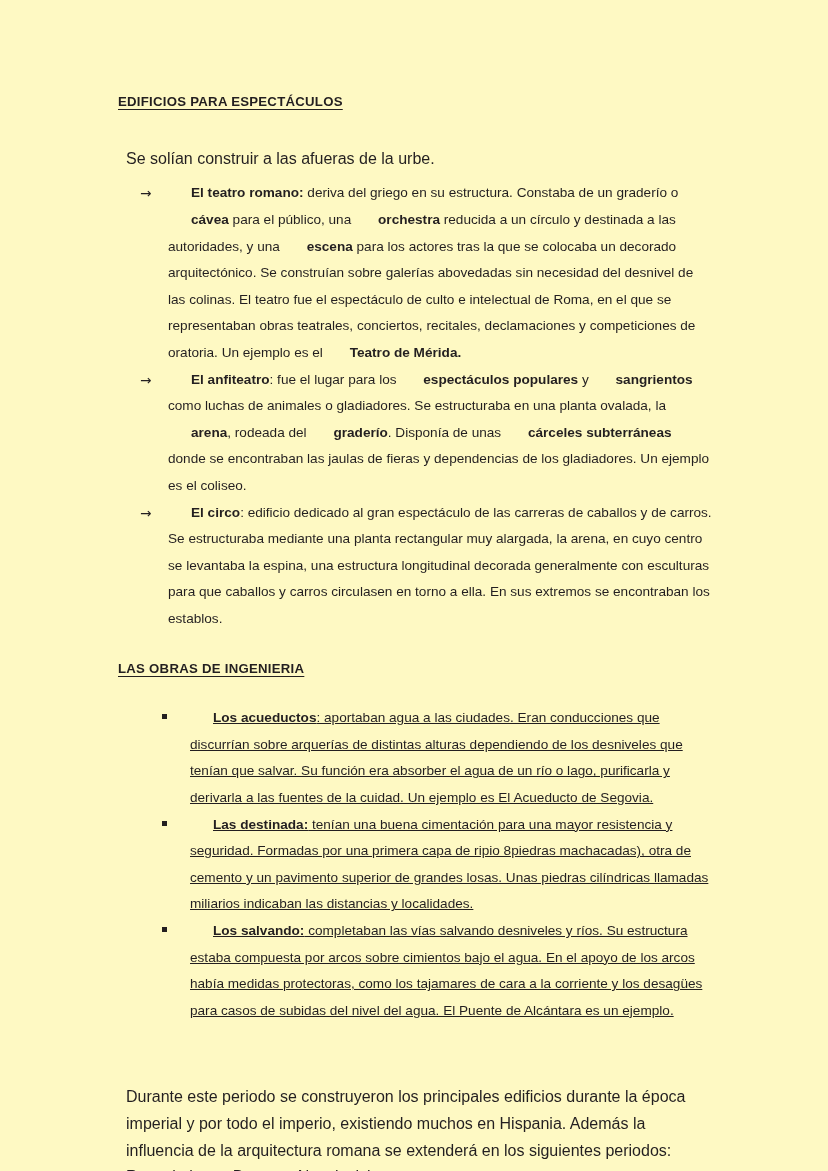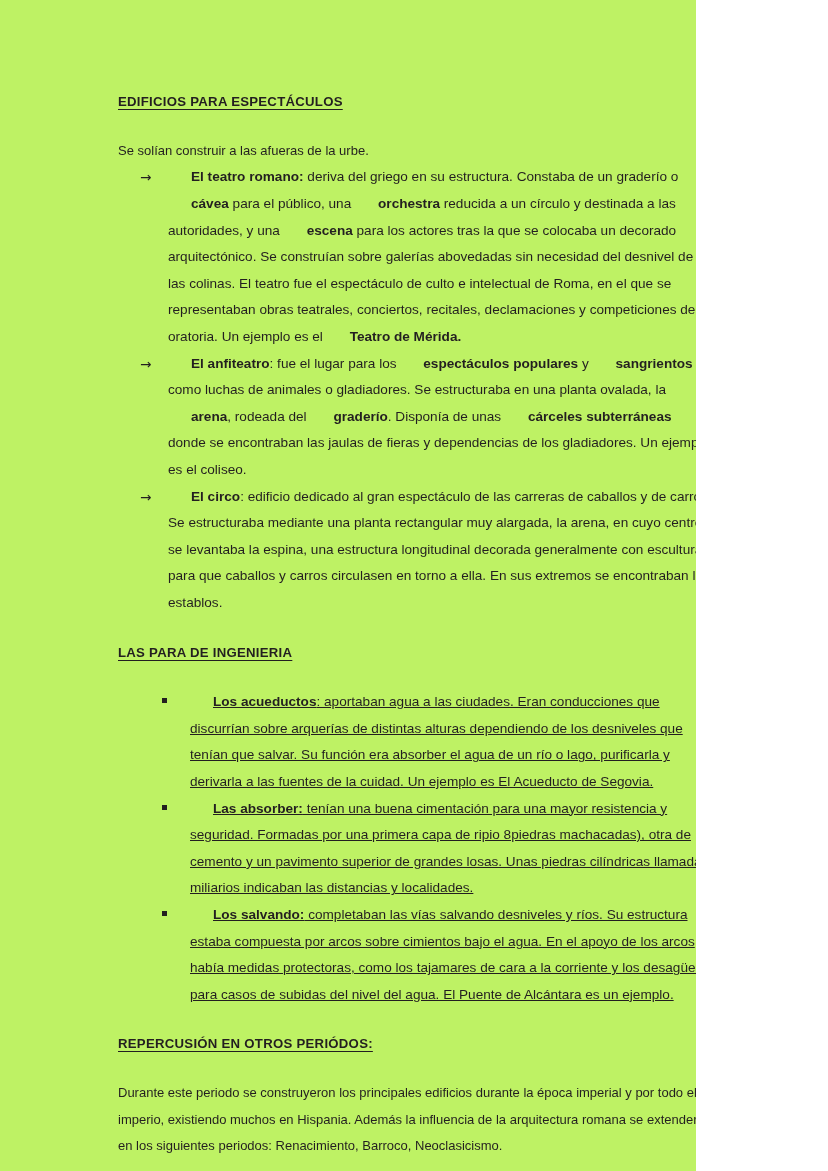--- a/index.html
+++ b/index.html
@@ -7,23 +7,23 @@
     margin: 0;
     padding: 0;
     background: #ffffff;
   }
   body {
     font-family: "Liberation Sans", sans-serif;
     color: #231f20;
   }
   .page {
     position: relative;
-    width: 696px;
+    width: 828px;
     height: 1171px;
-    background: #bef264;
+    background: #fef9c3;
     overflow: hidden;
     box-sizing: border-box;
   }
   .content {
     position: absolute;
     left: 118px;
     top: 92px;
     width: 594px;
   }
   .heading {
@@ -35,23 +35,23 @@
     margin: 0;
     padding: 0;
     line-height: 1.5;
     display: inline-block;
   }
   .heading-block {
     margin: 0;
     padding: 0;
   }
   .para {
-    font-size: 13px;
+    font-size: 16px;
     line-height: 26.6px;
-    margin: 0;
+    margin: 8px;
     padding: 0;
     text-align: left;
   }
   .gap-after-heading { height: 26px; }
   .gap-section { height: 27px; }
   .gap-section-2 { height: 26px; }
 
   ul.arrow-list,
   ul.square-list {
     list-style: none;
@@ -123,41 +123,38 @@
       </li>
       <li>
         <span class="marker">→</span>
         <span><b>El circo</b><span>: edificio dedicado al gran espectáculo de las carreras de caballos y de carros. Se estructuraba mediante una planta rectangular muy alargada, la arena, en cuyo centro se levantaba la espina, una estructura longitudinal decorada generalmente con esculturas para que caballos y carros circulasen en torno a ella. En sus extremos se encontraban los establos.</span></span>
       </li>
     </ul>
 
     <div class="gap-section"></div>
 
     <div class="heading-block">
-      <span class="heading">LAS PARA DE INGENIERIA</span>
+      <span class="heading">LAS OBRAS DE INGENIERIA</span>
     </div>
     <div class="gap-after-heading"></div>
 
     <ul class="square-list">
       <li>
         <span class="marker-square"><i></i></span>
         <span><b>Los acueductos</b><span>: aportaban agua a las ciudades. Eran conducciones que discurrían sobre arquerías de distintas alturas dependiendo de los desniveles que tenían que salvar. Su función era absorber el agua de un río o lago, purificarla y derivarla a las fuentes de la cuidad. Un ejemplo es El Acueducto de Segovia.</span></span>
       </li>
       <li>
         <span class="marker-square"><i></i></span>
-        <span><b>Las absorber:</b><span> tenían una buena cimentación para una mayor resistencia y seguridad. Formadas por una primera capa de ripio 8piedras machacadas), otra de cemento y un pavimento superior de grandes losas. Unas piedras cilíndricas llamadas miliarios indicaban las distancias y localidades.</span></span>
+        <span><b>Las destinada:</b><span> tenían una buena cimentación para una mayor resistencia y seguridad. Formadas por una primera capa de ripio 8piedras machacadas), otra de cemento y un pavimento superior de grandes losas. Unas piedras cilíndricas llamadas miliarios indicaban las distancias y localidades.</span></span>
       </li>
       <li>
         <span class="marker-square"><i></i></span>
         <span><b>Los salvando:</b><span> completaban las vías salvando desniveles y ríos. Su estructura estaba compuesta por arcos sobre cimientos bajo el agua. En el apoyo de los arcos había medidas protectoras, como los tajamares de cara a la corriente y los desagües para casos de subidas del nivel del agua. El Puente de Alcántara es un ejemplo.</span></span>
       </li>
     </ul>
 
     <div class="gap-section-2"></div>
 
-    <div class="heading-block">
-      <span class="heading">REPERCUSIÓN EN OTROS PERIÓDOS:</span>
-    </div>
     <div class="gap-after-heading"></div>
     <p class="para">Durante este periodo se construyeron los principales edificios durante la época imperial y por todo el imperio, existiendo muchos en Hispania. Además la influencia de la arquitectura romana se extenderá en los siguientes periodos: Renacimiento, Barroco, Neoclasicismo.</p>
 
   </div>
 </div>
 
 </body></html>

